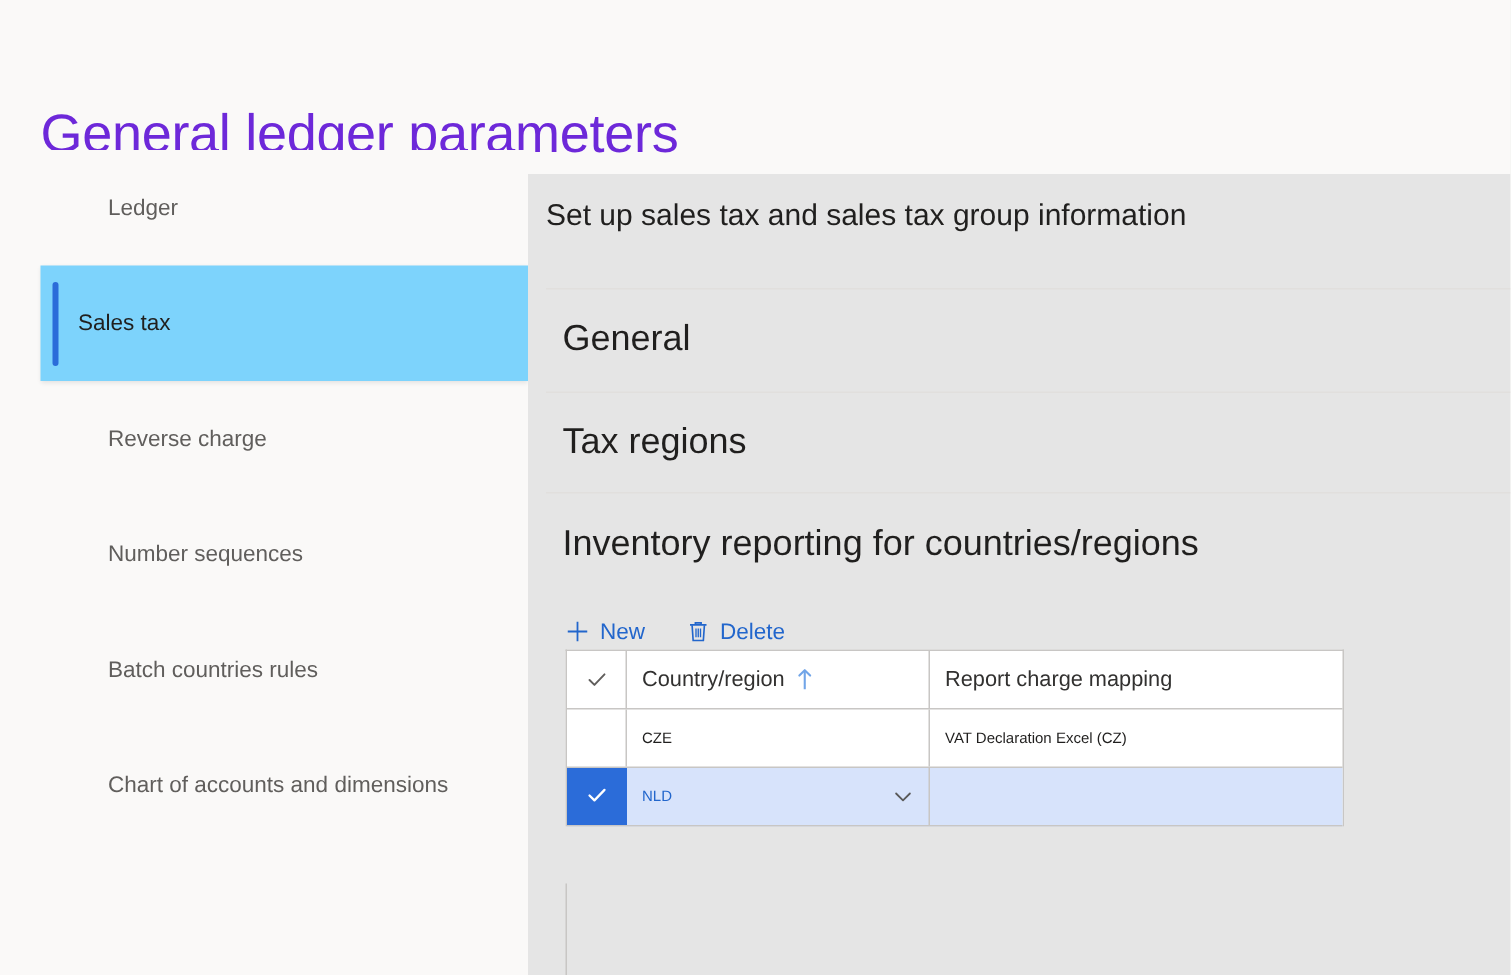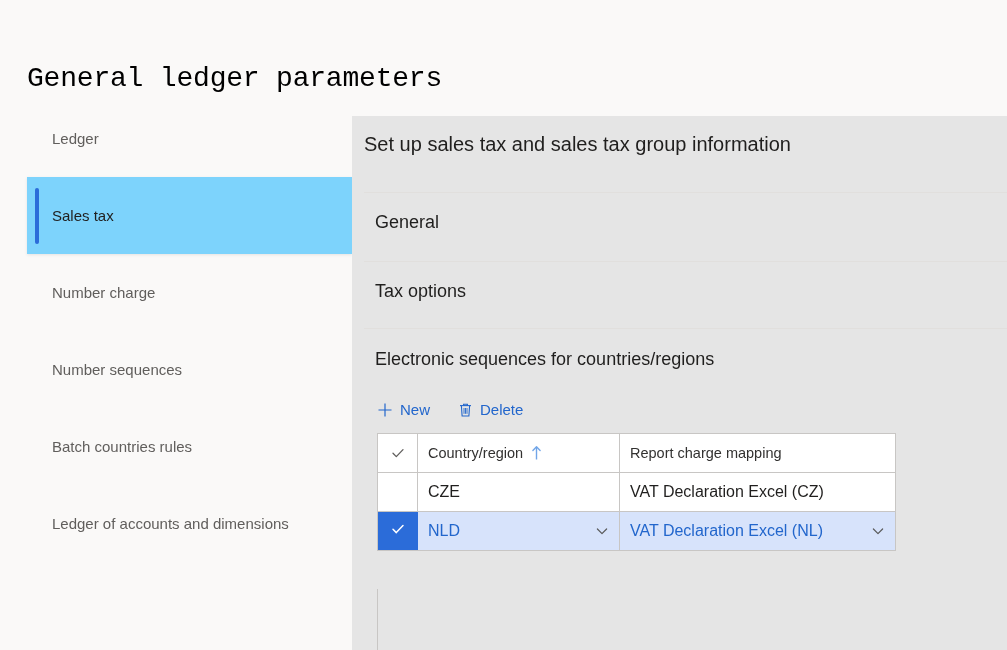--- a/index.html
+++ b/index.html
@@ -20,43 +20,42 @@
     width: 1007px;
     height: 650px;
     background: #faf9f8;
   }
 
   
   .page-title {
     position: absolute;
     left: 27px;
     top: 44px;
-    font-size: 28px;
+    font-size: 36px;
     font-weight: 400;
-    color: #000000;
+    color: #6d28d9;
     letter-spacing: -0.2px;
     white-space: nowrap;
-    font-family: Liberation Mono, monospace;
   }
 
   
   .sidebar {
     position: absolute;
     left: 0;
     top: 100px;
     width: 352px;
     height: 550px;
     background: #faf9f8;
   }
   .nav-item {
     position: relative;
     height: 77px;
     display: flex;
     align-items: center;
-    padding-left: 52px;
+    padding-left: 72px;
     font-size: 15px;
     color: #605e5c;
     cursor: pointer;
     white-space: nowrap;
   }
   .nav-item.selected {
     margin-left: 27px;
     padding-left: 25px;
     width: 325px;
     background: #7dd3fc;
@@ -100,47 +99,47 @@
     height: 1px;
     background: #e1dfdd;
   }
   .divider-1 { top: 76px; }
   .divider-2 { top: 145px; }
   .divider-3 { top: 212px; }
 
   .section-head {
     position: absolute;
     left: 23px;
-    font-size: 18px;
+    font-size: 24px;
     font-weight: 400;
     color: #201f1e;
     white-space: nowrap;
   }
   .sec-general { top: 96px; }
   .sec-taxopt  { top: 165px; }
   .sec-er      { top: 233px; }
 
   
   .toolbar {
     position: absolute;
     left: 23px;
     top: 283px;
     display: flex;
     align-items: center;
     gap: 24px;
   }
   .tb-btn {
     display: flex;
-    align-items: center;
     gap: 7px;
     color: #2266cc;
     font-size: 15px;
     cursor: pointer;
     white-space: nowrap;
     padding: 2px 2px;
+    margin-top: 12px;
   }
   .tb-btn svg { display: block; }
 
   
   .grid {
     position: absolute;
     left: 25px;
     top: 317px;
     width: 519px;
     border: 1px solid #c8c6c4;
@@ -148,21 +147,21 @@
     background: #ffffff;
   }
   .grid-row {
     display: flex;
     height: 39px;
     border-bottom: 1px solid #c8c6c4;
   }
   .cell {
     display: flex;
     align-items: center;
-    font-size: 16px;
+    font-size: 10px;
     color: #201f1e;
     padding: 0 0 0 10px;
     border-right: 1px solid #c8c6c4;
     position: relative;
   }
   .cell.check  { width: 40px; justify-content: center; padding: 0; }
   .cell.country{ width: 202px; }
   .cell.report { width: 275px; border-right: none; }
 
   .grid-row.header .cell {
@@ -217,52 +216,52 @@
       <span>Ledger</span>
     </div>
 
     <div class="nav-item selected">
       <span class="accent"></span>
       <span>Sales tax</span>
     </div>
 
 
     <div class="nav-item">
-      <span>Number charge</span>
+      <span>Reverse charge</span>
     </div>
 
     <div class="nav-item">
       <span>Number sequences</span>
     </div>
 
     <div class="nav-item">
       <span>Batch countries rules</span>
     </div>
 
     <div class="nav-item">
-      <span>Ledger of accounts and dimensions</span>
+      <span>Chart of accounts and dimensions</span>
     </div>
 
   </nav>
 
   <section class="main">
 
     <div class="main-title">Set up sales tax and sales tax group information</div>
 
     <div class="section-divider divider-1"></div>
 
     <div class="section-head sec-general">General</div>
 
     <div class="section-divider divider-2"></div>
 
-    <div class="section-head sec-taxopt">Tax options</div>
+    <div class="section-head sec-taxopt">Tax regions</div>
 
     <div class="section-divider divider-3"></div>
 
-    <div class="section-head sec-er">Electronic sequences for countries/regions</div>
+    <div class="section-head sec-er">Inventory reporting for countries/regions</div>
 
     <div class="toolbar">
 
       <div class="tb-btn">
         <span>
           <svg width="16" height="16" viewBox="0 0 16 16">
             <path d="M8 1.5 L8 14.5 M1.5 8 L14.5 8" stroke="#2266cc" stroke-width="1.2" fill="none"></path>
           </svg>
         </span>
         <span>New</span>
@@ -325,28 +324,20 @@
           </span>
         </div>
         <div class="cell country">
           <span>NLD</span>
           <span class="chev">
             <svg width="14" height="14" viewBox="0 0 14 14">
               <path d="M2.4 5 L7 9.6 L11.6 5" stroke="#5a5a5a" stroke-width="1.2" fill="none" stroke-linecap="round" stroke-linejoin="round"></path>
             </svg>
           </span>
         </div>
-        <div class="cell report">
-          <span>VAT Declaration Excel (NL)</span>
-          <span class="chev">
-            <svg width="14" height="14" viewBox="0 0 14 14">
-              <path d="M2.4 5 L7 9.6 L11.6 5" stroke="#5a5a5a" stroke-width="1.2" fill="none" stroke-linecap="round" stroke-linejoin="round"></path>
-            </svg>
-          </span>
-        </div>
       </div>
 
     </div>
 
     <div class="grid-filler"></div>
 
   </section>
 
 </div>
 

